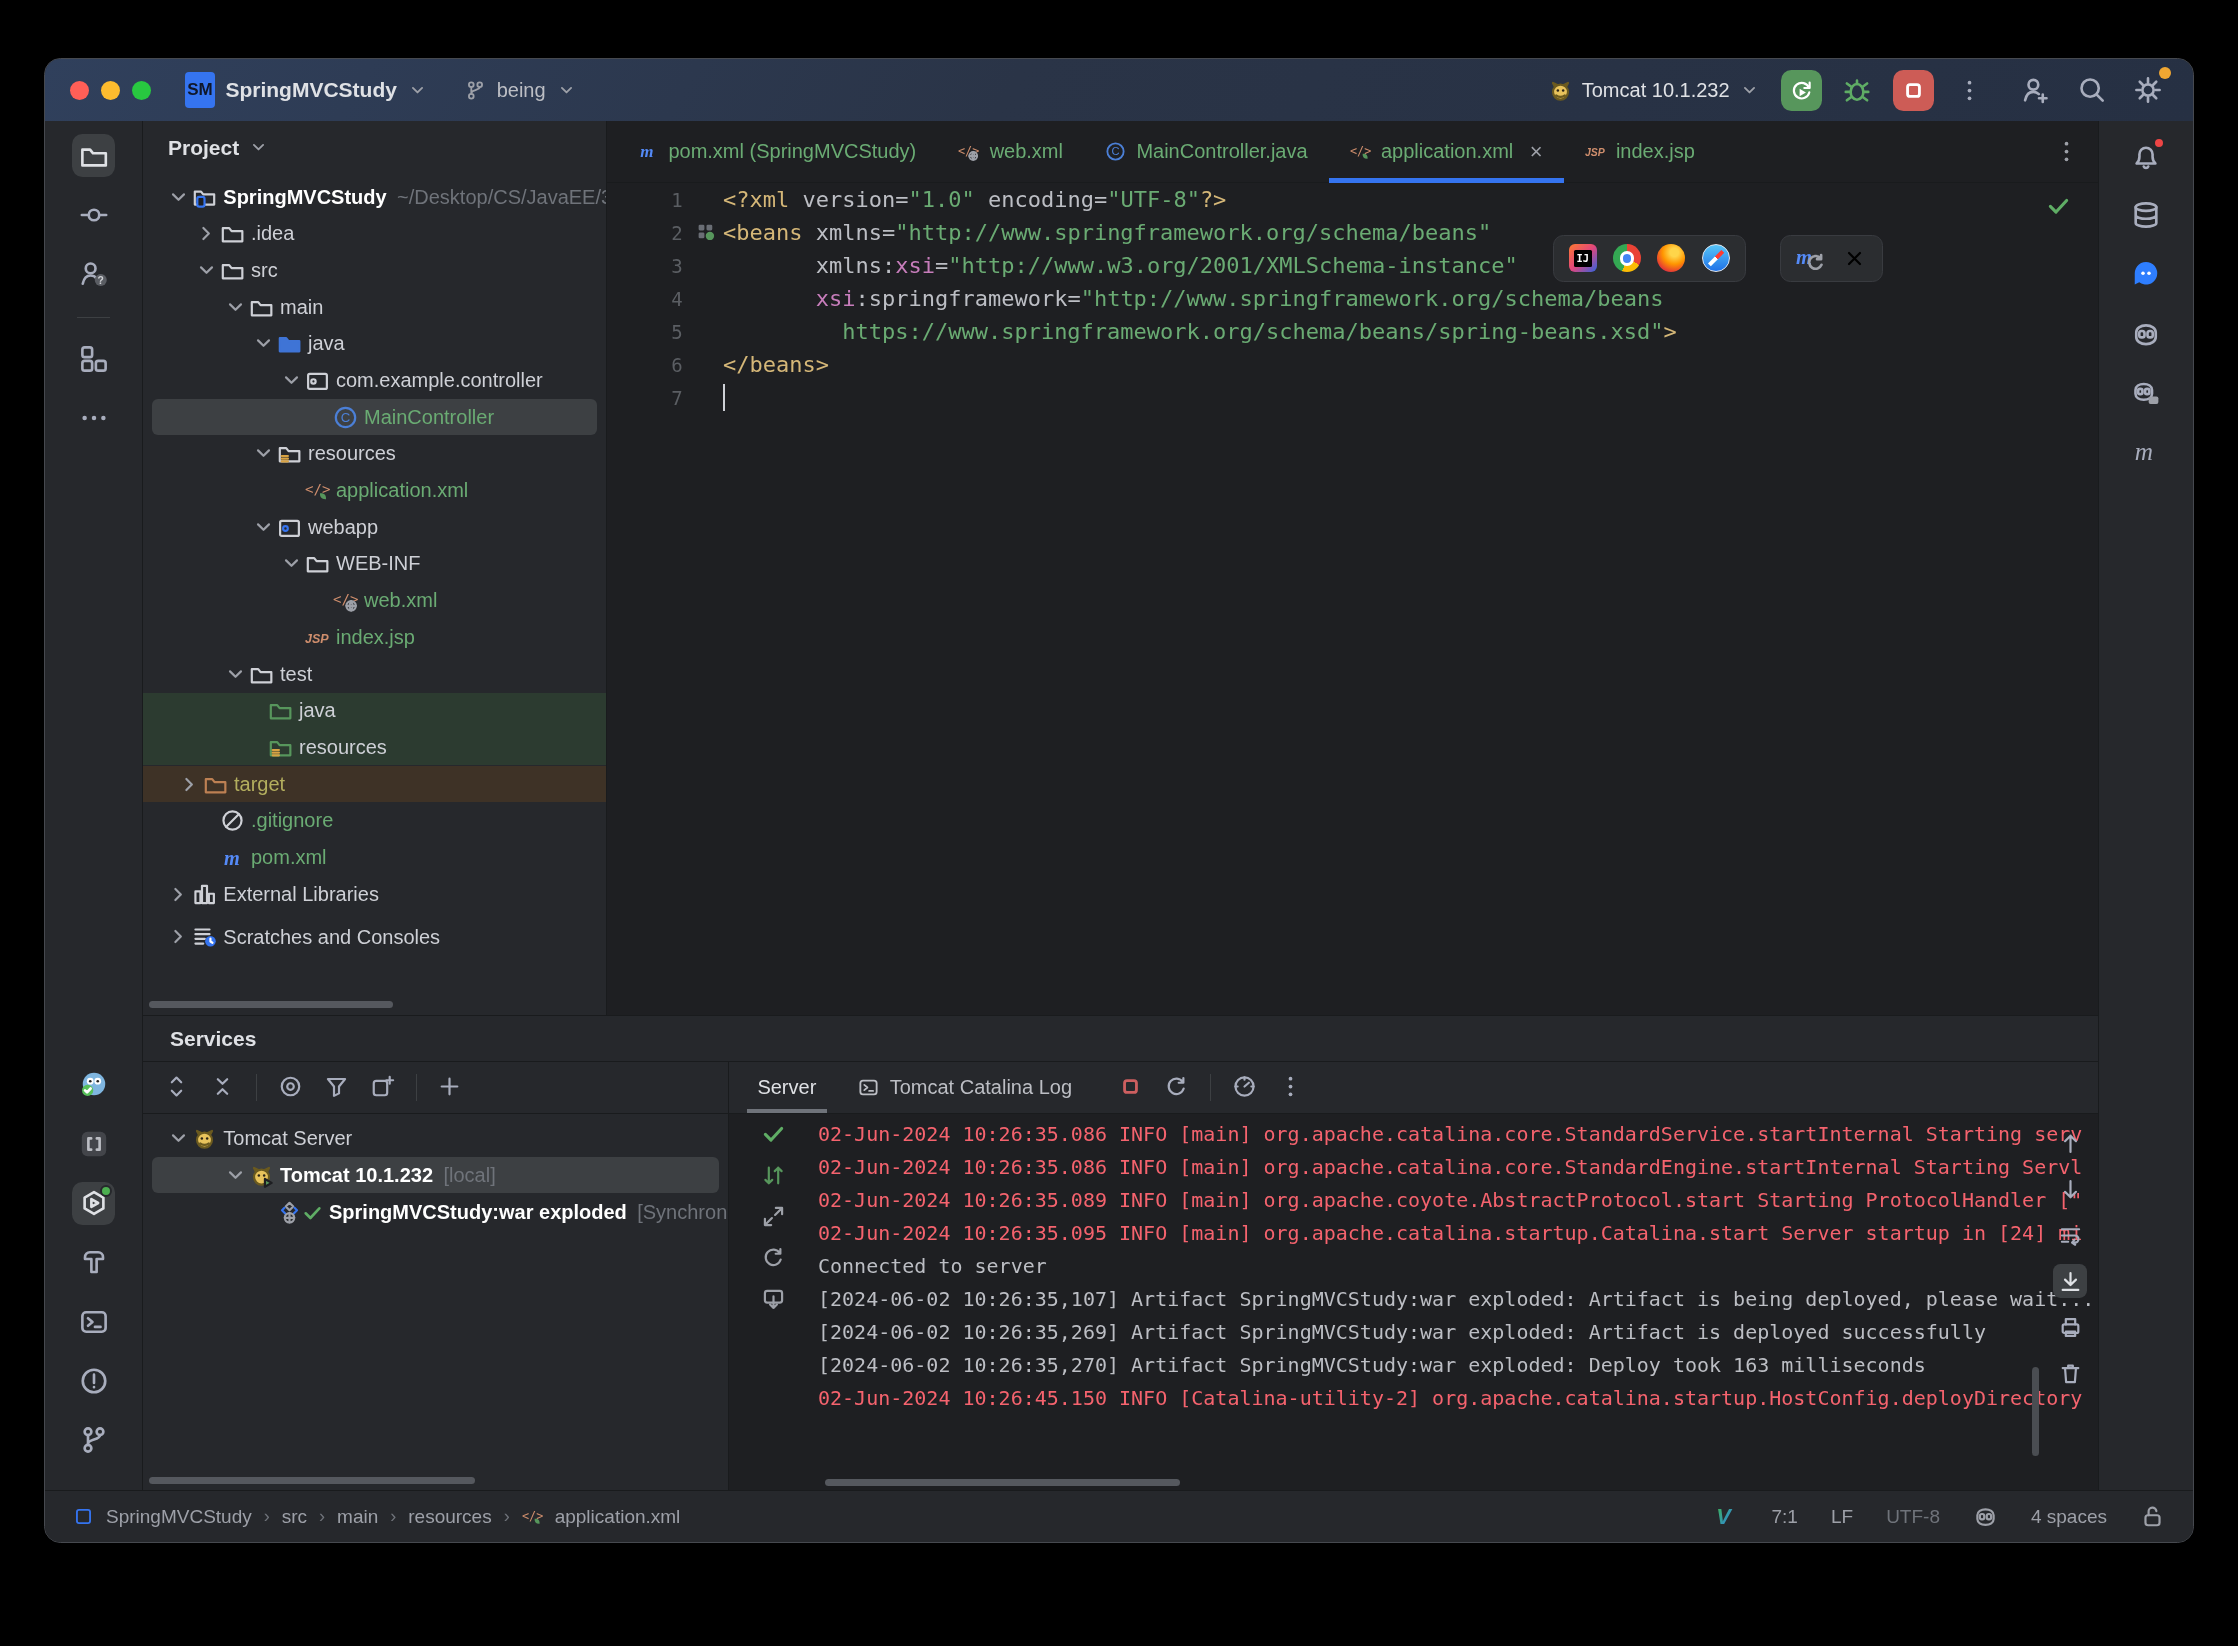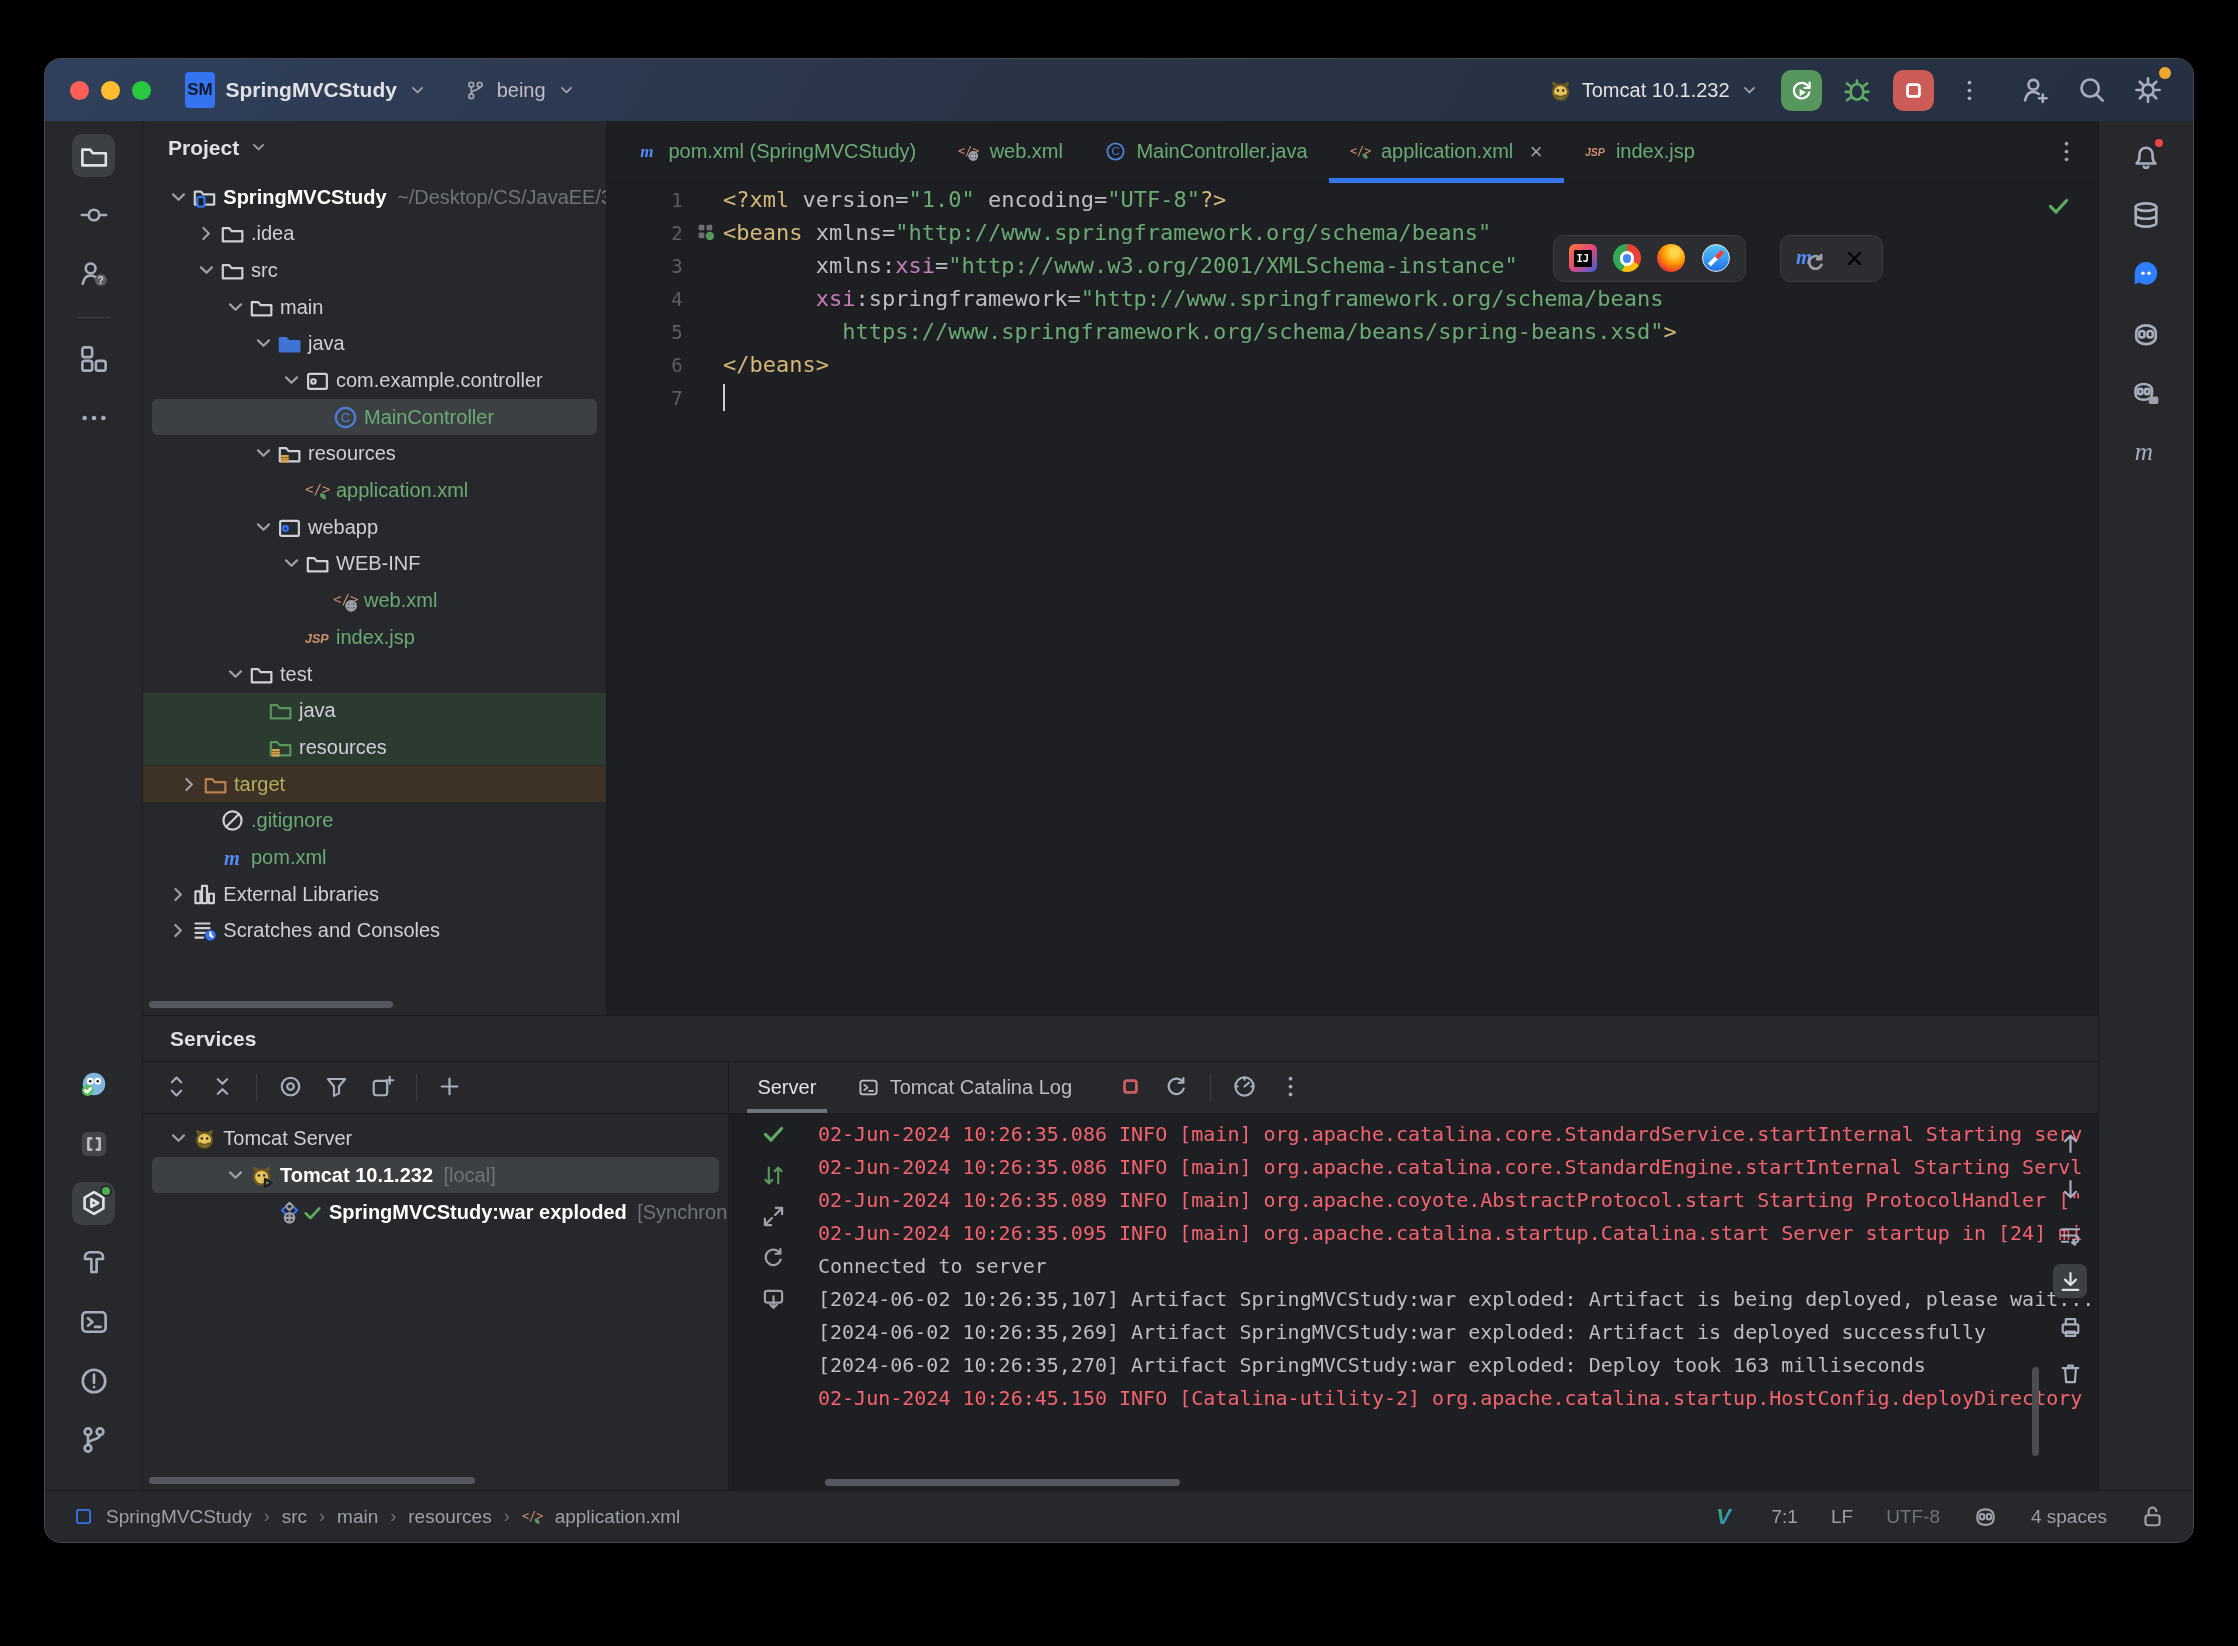--- a/index.html
+++ b/index.html
@@ -620,21 +620,21 @@
                       <path d="M6 4.5L9.5 8 6 11.5"></path>
                     </svg>
                   </span>
                   <span class="ic ">
                     <svg viewBox="0 0 16 16" xmlns="http://www.w3.org/2000/svg">
                       <path d="M2.2 13.5V6h3.2v7.5zM6.4 13.5V2.5h3.2v11zM10.8 13.5V7.5H14v6z"></path>
                     </svg>
                   </span>
                   <span class="tlabel">External Libraries</span>
                 </div>
-                <div class="trow" style="padding-left: 13.3px;">
+                <div class="trow" style="padding-left: 13.3px; align-items: flex-end;">
                   <span class="ic chevslot">
                     <svg viewBox="0 0 16 16" xmlns="http://www.w3.org/2000/svg">
                       <path d="M6 4.5L9.5 8 6 11.5"></path>
                     </svg>
                   </span>
                   <span class="ic ">
                     <svg viewBox="0 0 16 16" xmlns="http://www.w3.org/2000/svg">
                       <path d="M2.2 3.5h9M2.2 6.5h9M2.2 9.5h6M2.2 12.5h5"></path>
                       <circle cx="11.8" cy="11" r="3.4" fill="#3574f0" stroke="none"></circle>
                       <path d="M11.8 9.3v1.9l1.3.8" stroke="#fff"></path>

